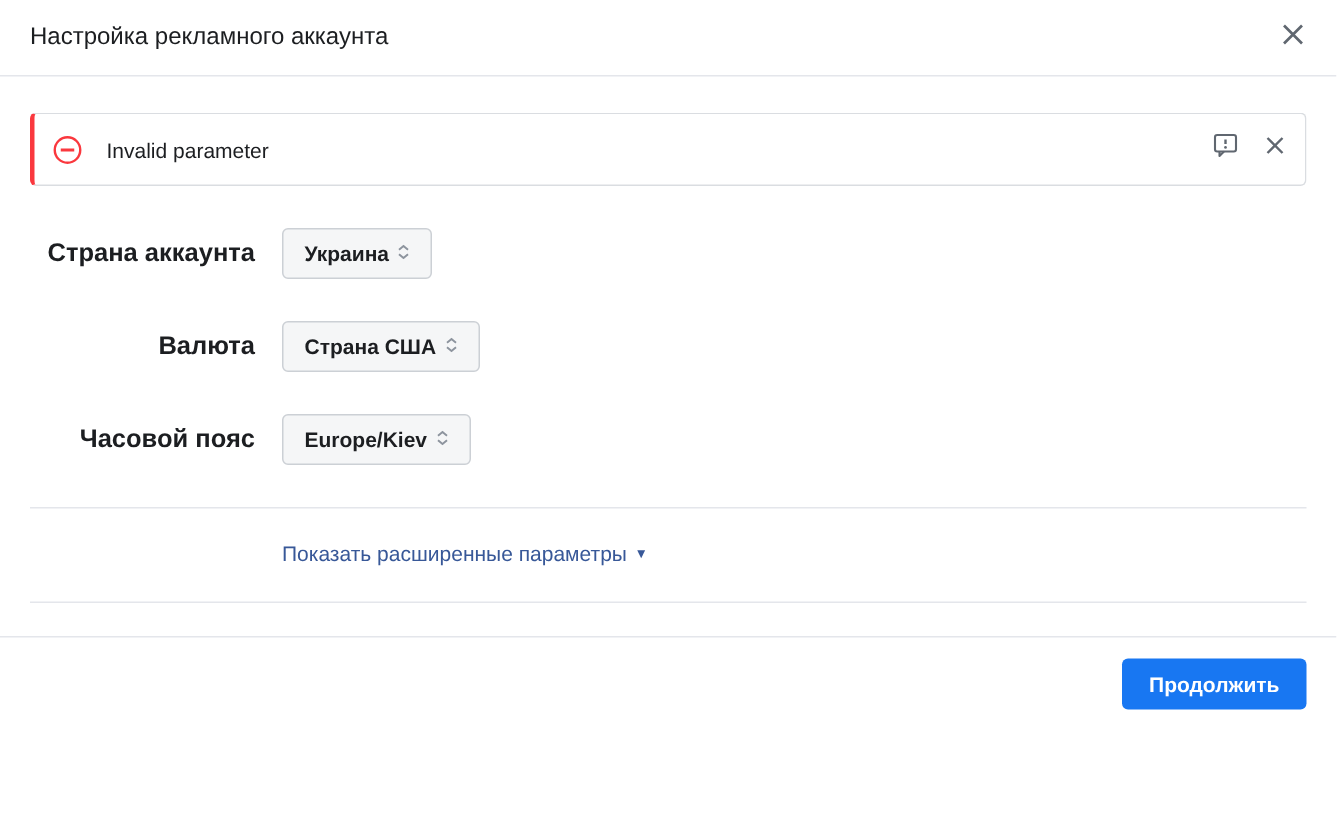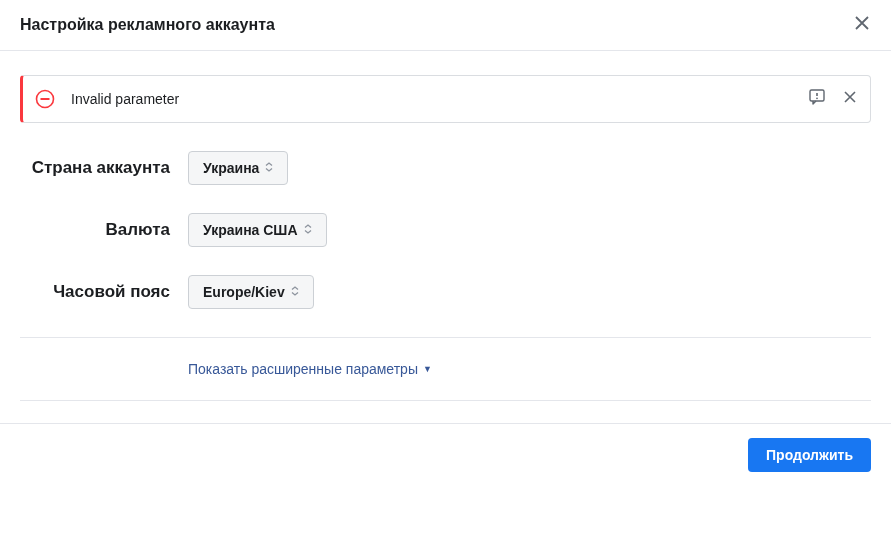--- a/index.html
+++ b/index.html
@@ -17,21 +17,21 @@
     }
     .header {
       display: flex;
       justify-content: space-between;
       align-items: center;
       padding: 14px 20px 14px 20px;
       border-bottom: 1px solid #e4e6eb;
     }
     .header-title {
       font-size: 16px;
-      font-weight: 700;
+      font-weight: 400;
       color: #1c1e21;
     }
     .close-btn {
       color: #606770;
       font-size: 22px;
       cursor: pointer;
       line-height: 1;
     }
     .content {
       padding: 24px 20px 0 20px;
@@ -203,21 +203,21 @@
         <svg width="8" height="10" viewBox="0 0 8 10">
             <path d="M1 3.5 L4 1 L7 3.5 M1 6.5 L4 9 L7 6.5" stroke="#8d949e" stroke-width="1.3" fill="none"></path>
           </svg>
       </span>
     </button>
   </div>
 
   <div class="form-row">
     <div class="form-label">Валюта</div>
     <button class="select-btn">
-      <span>Украина США</span>
+      <span>Страна США</span>
       <span class="select-caret">
         <svg width="8" height="10" viewBox="0 0 8 10">
             <path d="M1 3.5 L4 1 L7 3.5 M1 6.5 L4 9 L7 6.5" stroke="#8d949e" stroke-width="1.3" fill="none"></path>
           </svg>
       </span>
     </button>
   </div>
 
   <div class="form-row">
     <div class="form-label">Часовой пояс</div>

